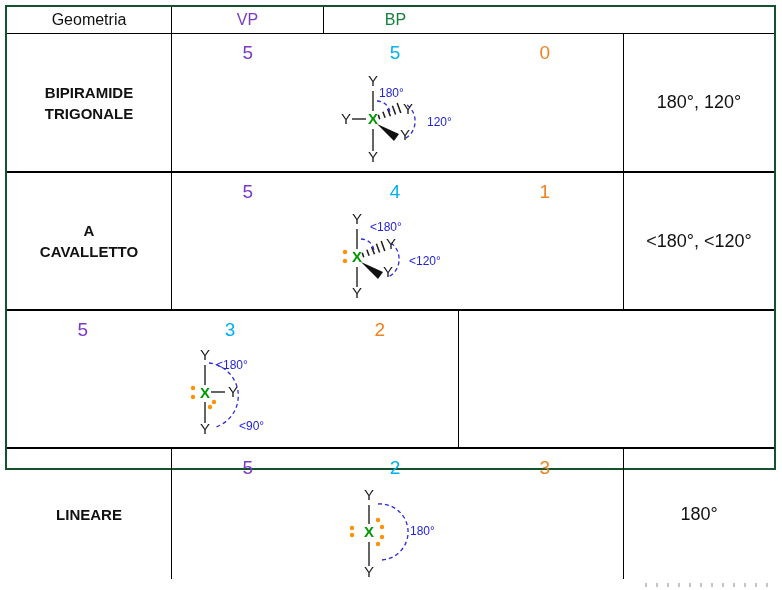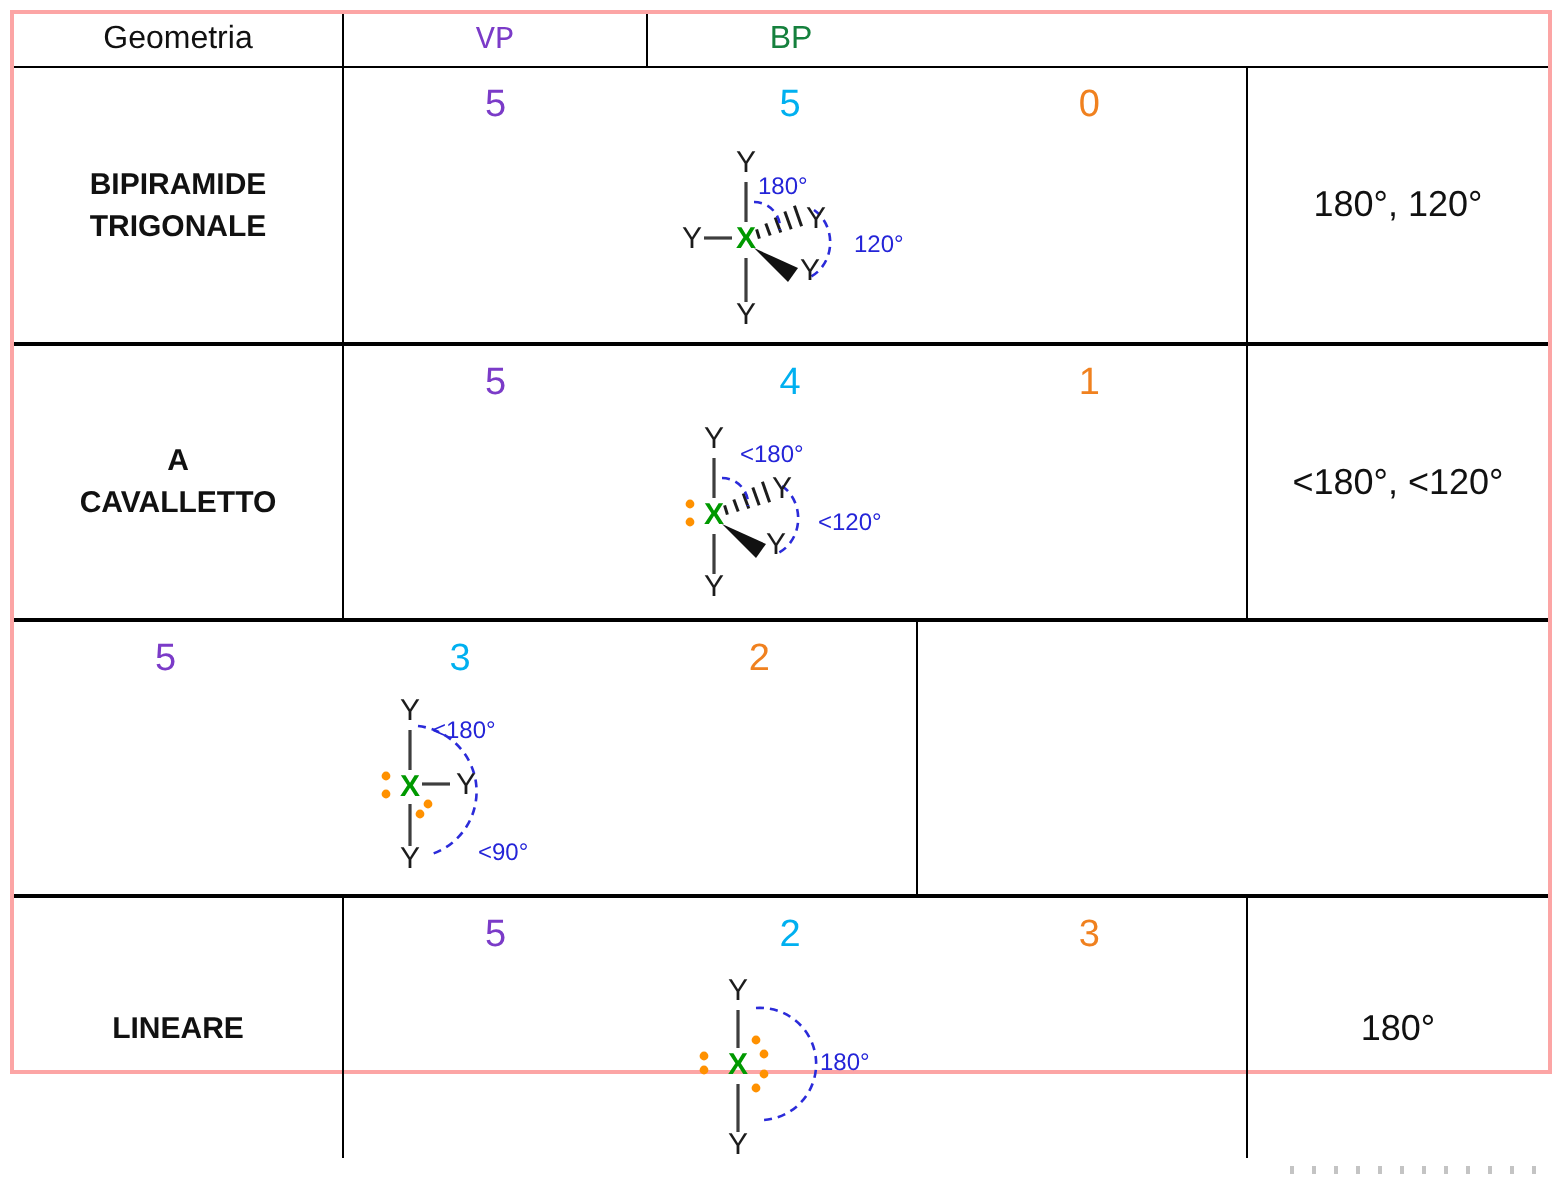--- a/index.html
+++ b/index.html
@@ -1,24 +1,24 @@
 <!DOCTYPE html>
 <html><head>
 <meta charset="utf-8">
 <style>
   html,body{margin:0;padding:0;background:#fff;}
   .canvas{position:relative;width:782px;height:590px;background:#fff;
           font-family:"Liberation Sans",sans-serif;color:#111;overflow:hidden;}
-  .tbl{position:absolute;left:5px;top:5px;width:771px;height:532px;
-       border:2px solid #fca5a5;box-sizing:border-box;background:#fff;}
+  .tbl{position:absolute;left:5px;top:5px;width:771px;height:465px;
+       border:2px solid #14532d;box-sizing:border-box;background:#fff;}
   .hrow{display:flex;height:27px;border-bottom:1px solid #000;box-sizing:border-box;}
   .hcell{box-sizing:border-box;border-right:1px solid #000;display:flex;
          align-items:center;justify-content:center;font-size:16px;}
   .hcell:last-child{border-right:none;}
-  .w-geo{width:165px;} .w-vp{width:152px;font-family:Liberation Mono, monospace;} .w-bp{width:143px;}
+  .w-geo{width:165px;} .w-vp{width:152px;} .w-bp{width:143px;}
   .w-lp{width:157px;} .w-ang{width:150px;}
   .c-vp{color:#7B3BC8;} .c-bp{color:#15803d;} .c-lp{color:#F0811F;}
   .brow{display:flex;box-sizing:border-box;border-bottom:2px solid #000;}
   .brow:last-child{border-bottom:none;}
   .cell{box-sizing:border-box;border-right:1px solid #000;position:relative;}
   .cell.geo{width:165px;display:flex;flex-direction:column;align-items:center;
             justify-content:center;font-weight:bold;font-size:15px;line-height:21px;
             }
   .cell.mid{width:452px;}
   .cell.ang{width:150px;border-right:none;display:flex;align-items:center;

